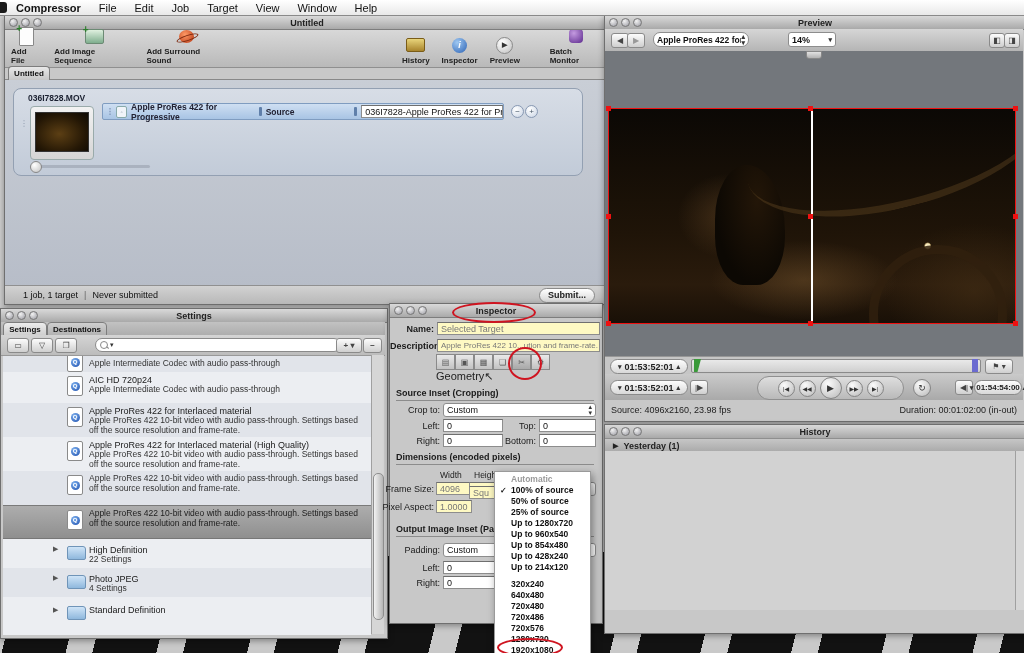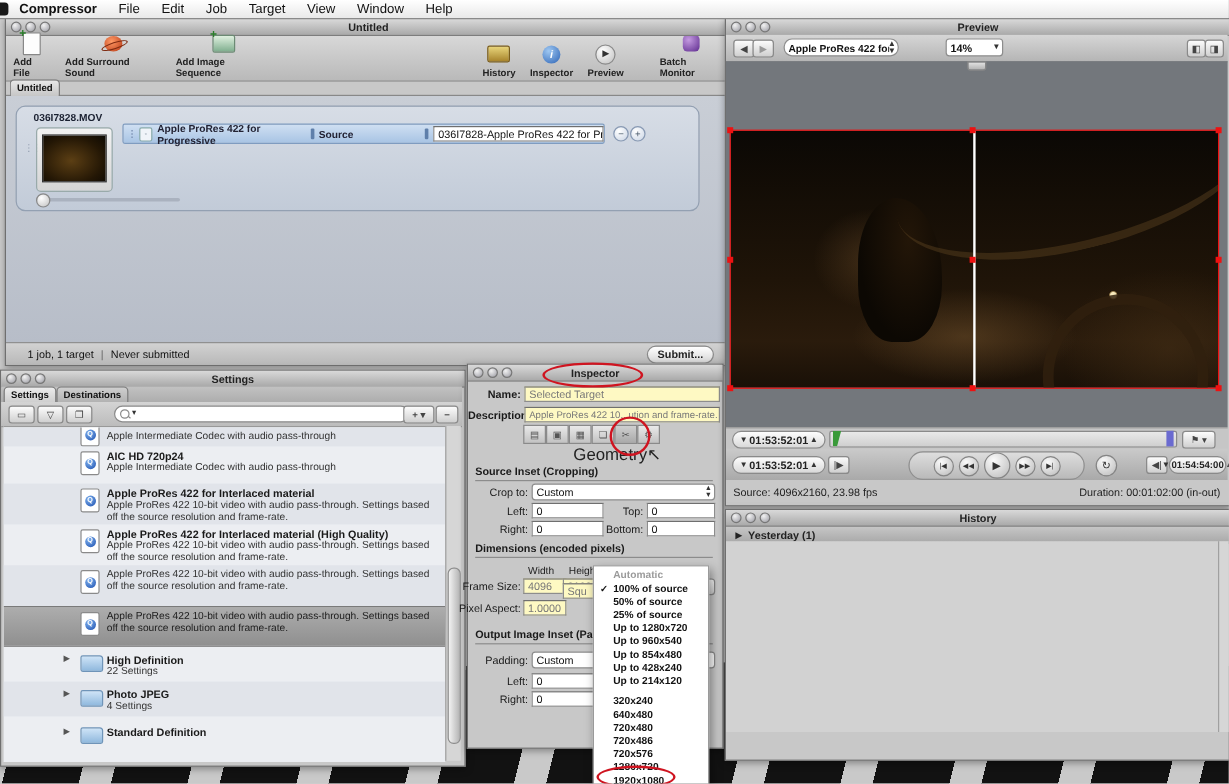--- a/index.html
+++ b/index.html
@@ -64,21 +64,21 @@
   
   .stab{border:1px solid #7d7d7d;border-radius:4px 4px 0 0;font-size:8px;font-weight:bold;
         display:flex;align-items:center;justify-content:center;background:linear-gradient(#cfcfcf,#b2b2b2)}
   .stab.on{background:linear-gradient(#ececec,#cfcfcf)}
   .search{border:1px solid #8a8a8a;border-radius:8px;background:#fff;display:flex;align-items:center;padding:0 4px;gap:2px}
   .mag{width:6px;height:6px;border:1.3px solid #8a8a8a;border-radius:50%;position:relative}
   .mag::after{content:"";position:absolute;left:5px;top:5px;width:3px;height:1.3px;background:#8a8a8a;transform:rotate(40deg)}
   .slist{background:#eceef2;overflow:hidden;border-top:1px solid #999}
   .srow{position:relative;padding:3px 4px 3px 86px;box-sizing:border-box}
   .srow.alt{background:#e1e4ea}
-  .srow .ttl{font-weight:bold;font-size:9px;color:#1a1a1a}
+  .srow .ttl{font-weight:normal;font-size:9px;color:#1a1a1a}
   .srow .dsc{font-size:8.5px;color:#333;line-height:9.5px}
   .srow.sel{background:linear-gradient(#adadad,#8f8f8f);border-top:1px solid #7a7a7a;border-bottom:1px solid #777}
   .qicon{position:absolute;left:64px;top:4px;width:14px;height:18px;background:#fff;border:1px solid #8a8a8a;
          border-radius:2px;display:flex;align-items:center;justify-content:center}
   .qicon span{width:9px;height:9px;border-radius:50%;background:radial-gradient(circle at 35% 30%,#7fb2ef,#1d4fae);
               color:#fff;font-size:6px;display:flex;align-items:center;justify-content:center;font-weight:bold}
   .folder-ic{position:absolute;left:64px;top:3px;width:17px;height:12px;background:linear-gradient(#cfe4f7,#8fb8dd);
              border:1px solid #6f94b8;border-radius:2px 3px 2px 2px}
   .disc{position:absolute;left:50px;top:6px;font-size:7px;color:#555}
   .sscroll{position:absolute;background:#d6d6d6;border-left:1px solid #a0a0a0}
@@ -151,29 +151,29 @@
   </div>
   <div class="toolbar" style="height:37px">
     <div class="tool">
         <span class="ic">
           <span class="doc-ic"></span>
         </span>
         <span>Add File</span>
       </div>
     <div class="tool">
         <span class="ic">
+          <span class="imgseq-ic"></span>
+        </span>
+        <span>Add Image Sequence</span>
+      </div>
+    <div class="tool">
+        <span class="ic">
           <span class="planet-ic"></span>
         </span>
         <span>Add Surround Sound</span>
-      </div>
-    <div class="tool">
-        <span class="ic">
-          <span class="imgseq-ic"></span>
-        </span>
-        <span>Add Image Sequence</span>
       </div>
     <div style="width:165px"></div>
     <div class="tool">
         <span class="ic">
           <span class="hist-ic"></span>
         </span>
         <span>History</span>
       </div>
     <div class="tool">
         <span class="ic">
@@ -342,21 +342,21 @@
   <div class="lbl abs" style="left:0px;top:37px;width:44px;font-weight:bold">Description:</div>
   <div class="field dis abs" style="left:47px;top:35px;width:155px;height:11px;overflow:hidden;white-space:nowrap;font-size:8px">Apple ProRes 422 10...ution and frame-rate.</div>
   <div class="abs" style="left:46px;top:50px;display:flex">
     <div class="itab">▤</div>
     <div class="itab">▣</div>
     <div class="itab">▦</div>
     <div class="itab">❏</div>
     <div class="itab" style="background:linear-gradient(#cfcfcf,#a9a9a9)">✂</div>
     <div class="itab">⚙</div>
   </div>
-  <div class="abs" style="left:46px;top:66px;width:115px;height:10px;text-align:right;font-size:14px;color:#222">
+  <div class="abs" style="left:46px;top:66px;width:115px;height:10px;text-align:left;font-size:11px;color:#222">
     <span>Geometry</span><span>↖</span>
   </div>
 
   <div class="sec abs" style="left:6px;top:84px;width:198px">Source Inset (Cropping)</div>
   <div class="lbl abs" style="left:6px;top:101px;width:44px">Crop to:</div>
   <div class="select abs" style="left:53px;top:99px;width:145px;height:12px">
       <span>Custom</span>
       <span class="tiny-arrows">▴<br>▾</span>
     </div>
   <div class="lbl abs" style="left:16px;top:117px;width:34px">Left:</div>

